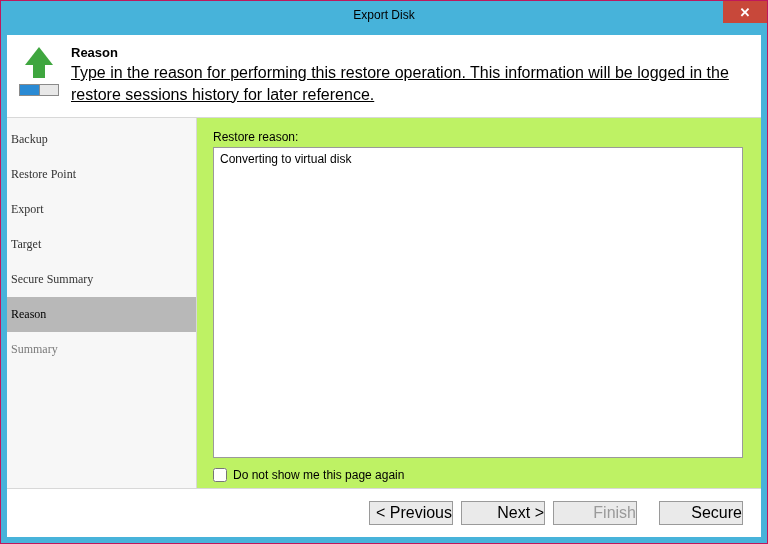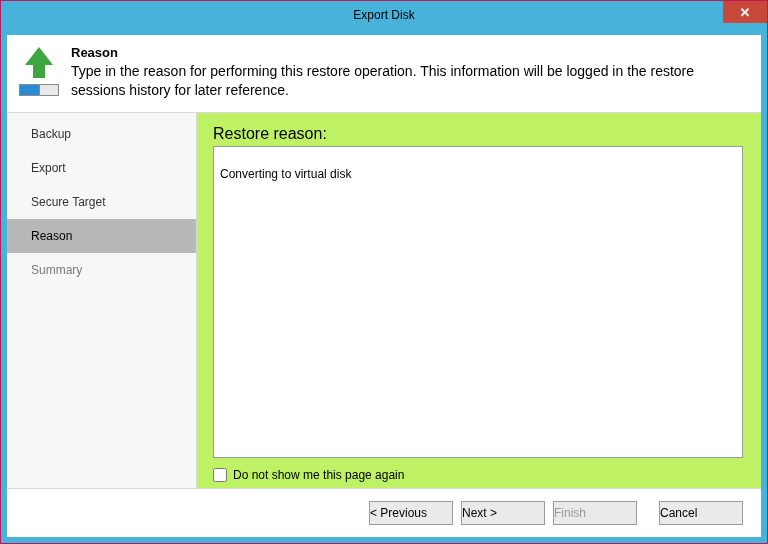--- a/index.html
+++ b/index.html
@@ -89,61 +89,63 @@
   display: flex;
 }
 .disk-glyph .fill { width: 20px; background: #2a8ad4; border-right: 1px solid #8a8a8a;}
 .header-text .title {
   font-weight: bold;
   font-size: 13px;
   margin-bottom: 2px;
 }
 .header-text .desc {
   color: #000;
-  font-size: 14px;
+  font-size: 16px;
   line-height: 1.35;
+  text-decoration: underline;
 }
 .body {
   flex: 1;
   display: flex;
   overflow: hidden;
 }
 .sidebar {
   width: 190px;
   background: #f7f7f7;
   border-right: 1px solid #d8d8d8;
   padding-top: 4px;
 }
 .step {
-  padding: 10px 24px;
+  padding: 10px 4px;
   color: #333;
   cursor: pointer;
+  font-family: Liberation Serif, serif;
 }
 .step.active {
   background: #b8b8b8;
   color: #000;
 }
 .step.future {
   color: #7a7a7a;
 }
 .main {
   flex: 1;
   padding: 12px 18px 0 16px;
   display: flex;
   flex-direction: column;
 }
 .field-label {
-  font-size: 16px;
+  font-size: 12px;
   margin-bottom: 3px;
 }
 .reason-box {
   flex: 1;
   width: 100%;
   border: 1px solid #9a9a9a;
-  padding: 20px 6px;
+  padding: 4px 6px;
   font-family: inherit;
   font-size: 12px;
   resize: none;
   outline: none;
   background: #fff;
 }
 .checkbox-row {
   display: flex;
   align-items: center;
   gap: 6px;
@@ -158,24 +160,24 @@
   justify-content: flex-end;
   gap: 8px;
   background: #fff;
 }
 .btn {
   min-width: 84px;
   height: 24px;
   border: 1px solid #9a9a9a;
   background: #eaeaea;
   color: #000;
-  font-size: 12px;
-  display: flex;
-  align-items: center;
-  justify-content: flex-start;
+  font-size: 16px;
+  display: flex;
+  align-items: center;
+  justify-content: flex-end;
   cursor: pointer;
 }
 .btn.disabled {
   color: #9a9a9a;
   cursor: default;
 }
 .btn-gap { width: 6px; }
 </style>
 </head>
 <body>
@@ -201,22 +203,24 @@
       </div>
       <div class="header-text">
         <div class="title">Reason</div>
         <div class="desc">Type in the reason for performing this restore operation. This information will be logged in the restore sessions history for later reference.</div>
       </div>
     </div>
 
     <div class="body">
       <div class="sidebar">
         <div class="step"><span>Backup</span></div>
+        <div class="step"><span>Restore Point</span></div>
         <div class="step"><span>Export</span></div>
-        <div class="step"><span>Secure Target</span></div>
+        <div class="step"><span>Target</span></div>
+        <div class="step"><span>Secure Summary</span></div>
         <div class="step active"><span>Reason</span></div>
         <div class="step future"><span>Summary</span></div>
       </div>
 
       <div class="main">
         <div class="field-label">Restore reason:</div>
         <textarea class="reason-box" style="">Converting to virtual disk</textarea>
         <label class="checkbox-row">
           <input type="checkbox" style="">
           <span>Do not show me this page again</span>
@@ -229,18 +233,18 @@
           <span>&lt; Previous</span>
         </div>
       <div class="btn">
           <span>Next &gt;</span>
         </div>
       <div class="btn disabled">
           <span>Finish</span>
         </div>
       <div class="btn-gap"></div>
       <div class="btn">
-          <span>Cancel</span>
+          <span>Secure</span>
         </div>
     </div>
 
   </div>
 </div>
 
 </body></html>

